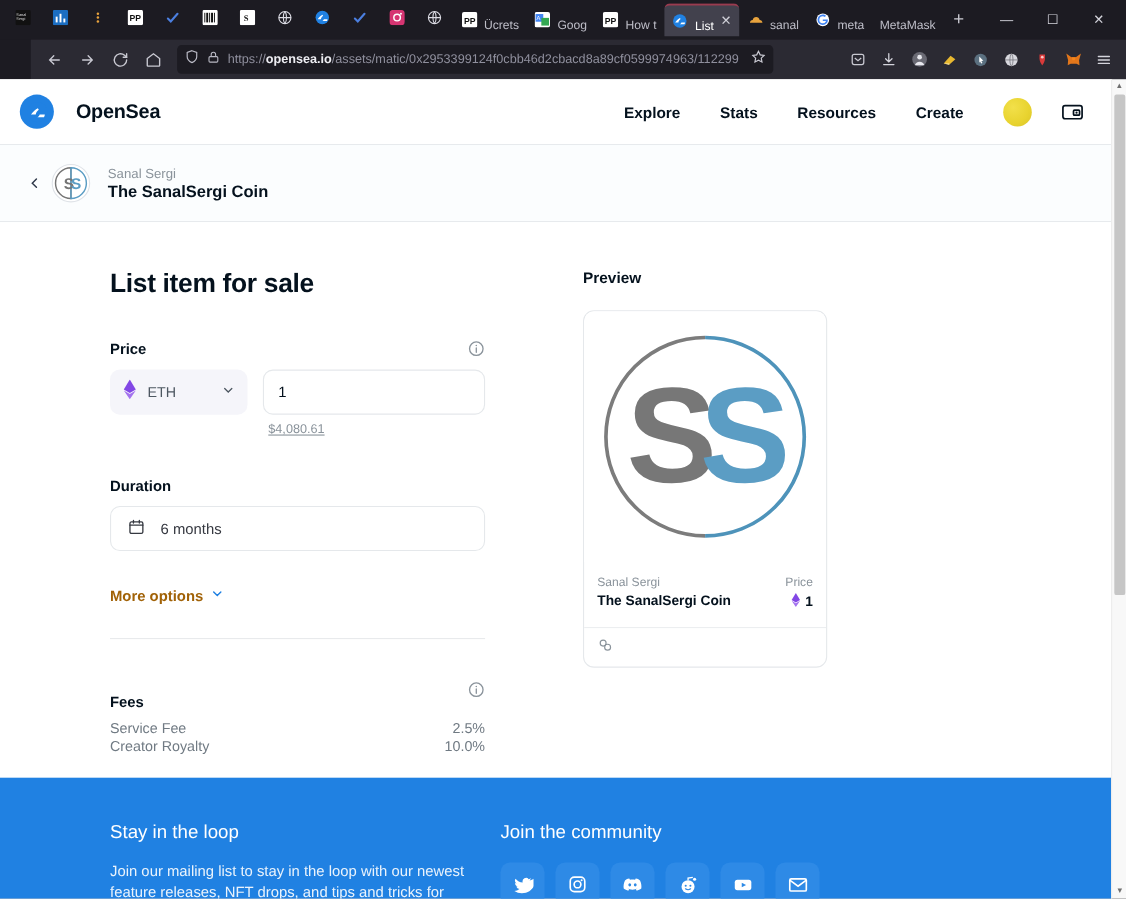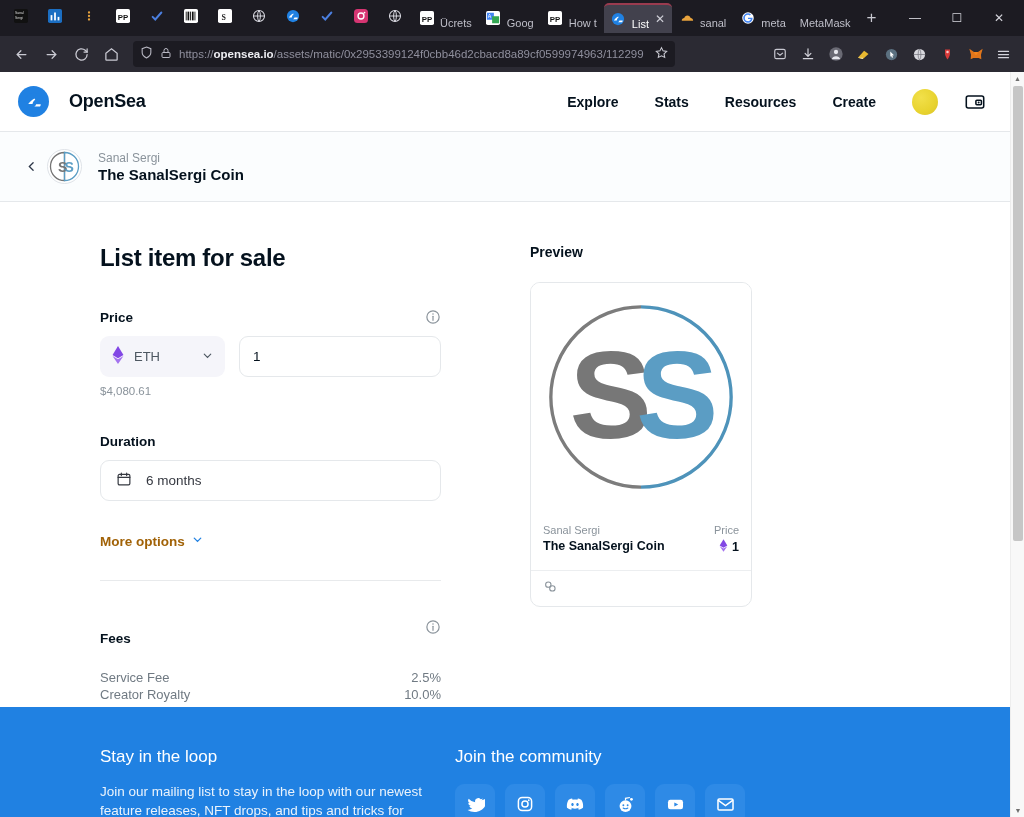--- a/index.html
+++ b/index.html
@@ -36,21 +36,21 @@
   .tab.active { background: #42414d; color: #ffffff; border-top: 2px solid #9a3b4f; }
   .tab .fav { width: 15px; height: 15px; flex: none; display:flex; align-items:center; justify-content:center; }
   .tab .tab-x { font-size: 12px; color: #d0d0d8; flex:none; }
   .newtab { color: #c8c8d0; font-size: 17px; padding: 0 9px; }
   .winctl { margin-left: auto; display: flex; align-items: center; gap: 0; }
   .winctl div {
     width: 42px; height: 32px; color: #d4d4dc; font-size: 12px;
     display: flex; align-items: center; justify-content: center;
   }
 
-  .navbar { height: 36px; background: #2b2a33; display: flex; align-items: center; padding: 0 7px; gap: 2px; }
+  .navbar { height: 36px; background: #2b2a33; display: flex; align-items: center; padding: 0 7px; gap: 2px; margin-left: 28px; }
   .navbtn {
     width: 28px; height: 28px; border-radius: 4px; color: #c9c9d2;
     display: flex; align-items: center; justify-content: center; font-size: 14px;
   }
   .urlbar {
     flex: 1; height: 26px; background: #1c1b22; border-radius: 4px;
     display: flex; align-items: center; padding: 0 7px; gap: 7px;
     margin: 0 6px; max-width: 542px;
   }
   .urltext {
@@ -133,38 +133,38 @@
   .cur-select {
     width: 125px; height: 41px; background: #f5f5fa; border-radius: 9px;
     display: flex; align-items: center; padding: 0 11px; gap: 9px;
   }
   .cur-name { font-size: 13px; color: #4d5761; flex: 1; }
   .price-input {
     flex: 1; height: 41px; border: 1px solid #e5e8eb; border-radius: 9px;
     display: flex; align-items: center; padding: 0 13px;
     font-size: 13.5px; color: #04111d;
   }
-  .usd { text-align: left; font-size: 11.5px; color: #8a939b; margin-top: 8px; padding-right: 2px; }
+  .usd { text-align: center; font-size: 11.5px; color: #8a939b; margin-top: 8px; padding-right: 2px; text-decoration: underline; }
 
   .dur-input {
     margin-top: 11px; height: 41px; border: 1px solid #e5e8eb; border-radius: 9px;
     display: flex; align-items: center; padding: 0 15px; gap: 14px;
     font-size: 13.5px; color: #353840; width: 341px;
   }
   .more-opts {
     margin-top: 32px; font-size: 13.5px; font-weight: 700; color: #a16207;
     display: flex; align-items: center; gap: 6px;
   }
   .divider { margin-top: 31px; width: 341px; height: 1px; background: #e8eaec; }
 
   .fees-head { display: flex; align-items: center; justify-content: space-between; margin-top: 26px; width: 341px; }
   .fees-title { font-size: 13.5px; font-weight: 700; color: #04111d; margin-top: 24px; }
   .fee-line {
     display: flex; justify-content: space-between; width: 341px;
-    font-size: 13px; color: #707a83; margin-top: 24px;
+    font-size: 13px; color: #707a83; margin-top: 8px;
   }
   .btn-primary {
     margin-top: 40px; width: 141px; height: 44px; border-radius: 10px;
     background: #2081e2; color: #fff; font-size: 14px; font-weight: 700;
     display: flex; align-items: center; justify-content: center; border: none;
   }
 
   
   .prev-title { font-size: 14px; font-weight: 700; color: #04111d; }
   .prev-card {

